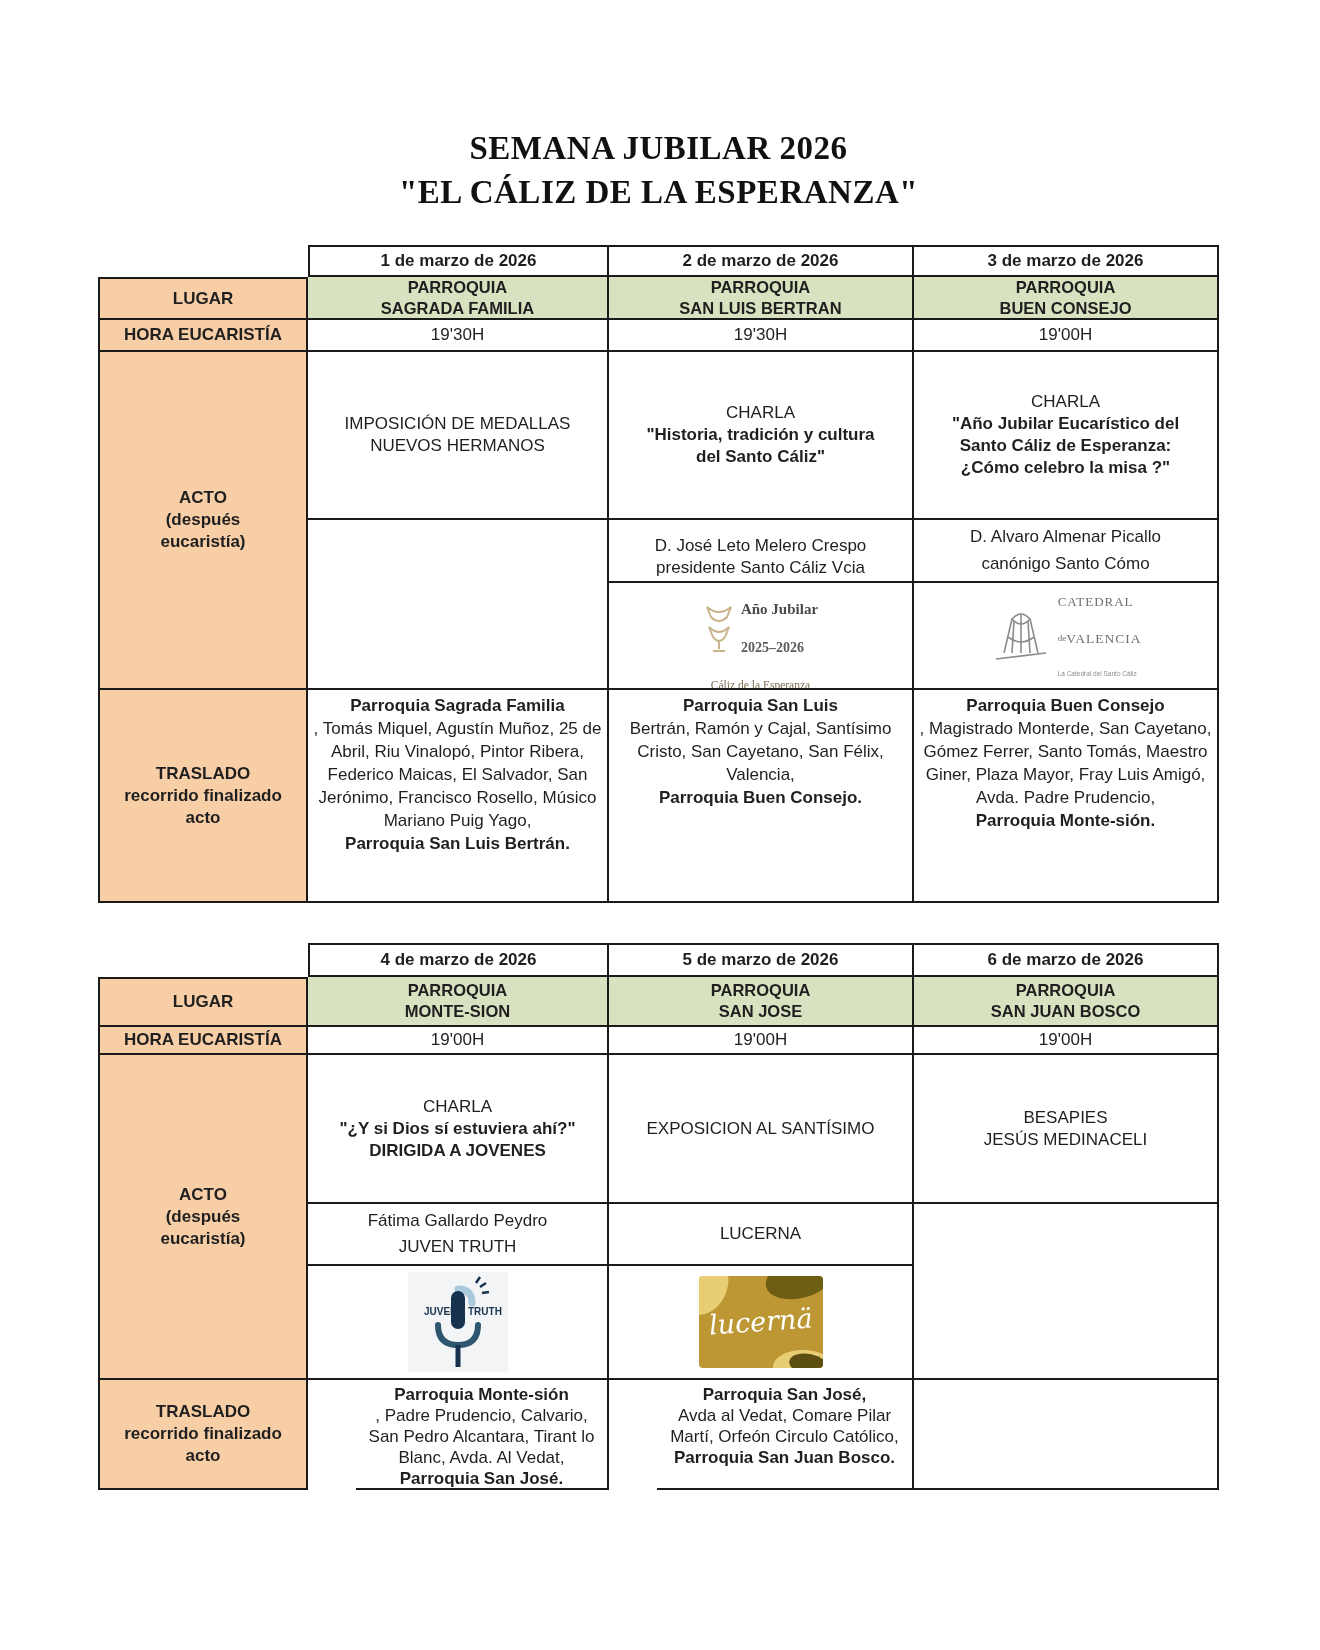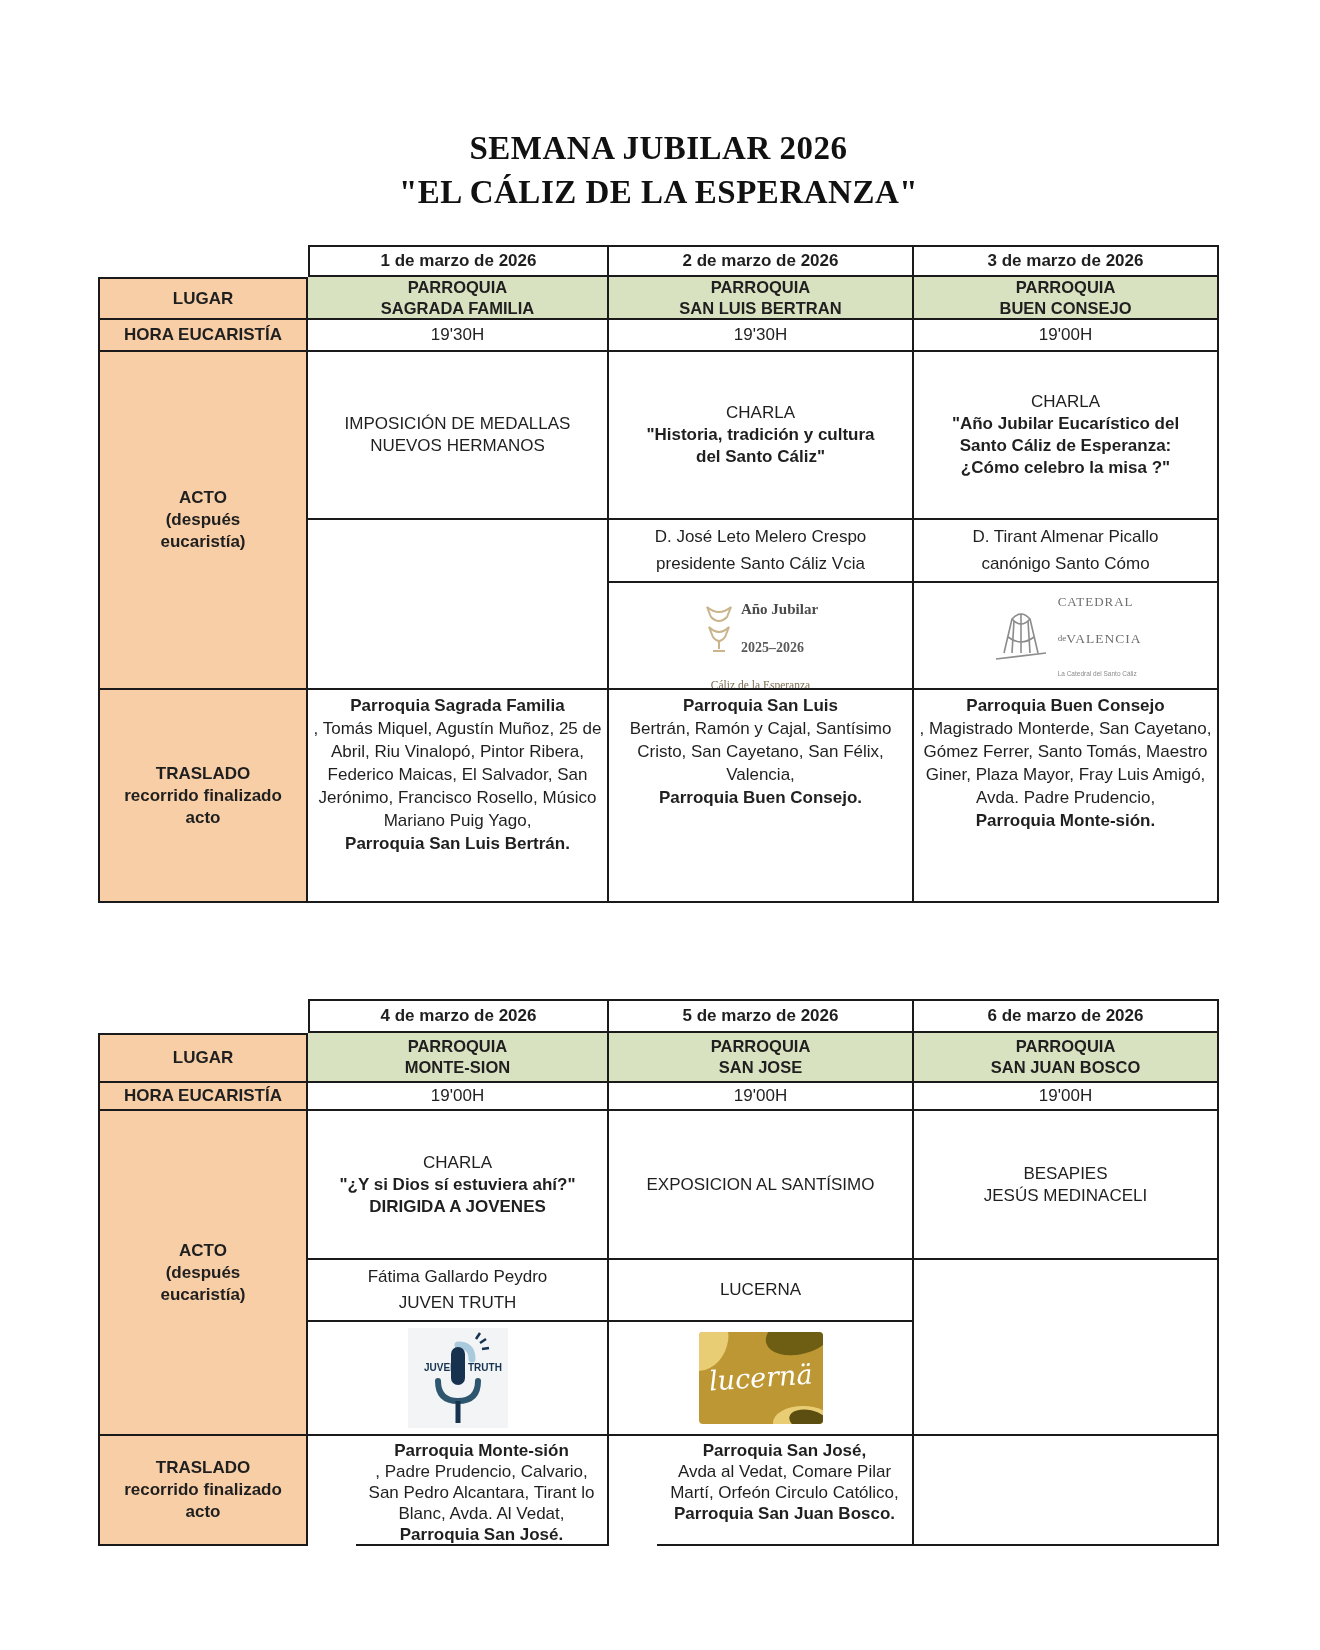--- a/index.html
+++ b/index.html
@@ -9,21 +9,21 @@
   
   #title{position:absolute;left:98px;top:126px;width:1121px;text-align:center;
          font-family:"Liberation Serif",serif;font-weight:bold;font-size:33px;
          line-height:44px;color:#111;letter-spacing:.5px;}
 
   
   .tbl{position:absolute;display:grid;}
   #t1{left:98px;top:245px;
       grid-template-columns:210px 301px 305px 305px;
       grid-template-rows:32px 43px 32px 168px 63px 107px 213px;}
-  #t2{left:98px;top:999px;
+  #t2{left:98px;top:943px;
       grid-template-columns:210px 301px 305px 305px;
       grid-template-rows:34px 50px 28px 149px 62px 114px 110px;}
 
   .c{border-right:2px solid #1a1a1a;border-bottom:2px solid #1a1a1a;
      display:flex;flex-direction:column;align-items:center;justify-content:center;
      text-align:center;padding:2px 6px;box-sizing:border-box;font-size:17px;
      line-height:22px;white-space:pre-line;overflow:hidden;}
   .bt{border-top:2px solid #1a1a1a;}
   .bl{border-left:2px solid #1a1a1a;}
   .lab{background:#F8CEA6;font-weight:bold;}
@@ -96,26 +96,26 @@
     <div class="c" style="grid-row:4;grid-column:2;"><span>IMPOSICIÓN DE MEDALLAS
 NUEVOS HERMANOS</span></div>
     <div class="c" style="grid-row:4;grid-column:3;"><span>CHARLA
 </span><span class="b">"Historia, tradición y cultura
 del Santo Cáliz"</span></div>
     <div class="c" style="grid-row:4;grid-column:4;"><span>CHARLA
 </span><span class="b">"Año Jubilar Eucarístico del
 Santo Cáliz de Esperanza:
 ¿Cómo celebro la misa ?"</span></div>
     <div class="c" style="grid-row:5/7;grid-column:2;"></div>
-    <div class="c speak" style="grid-row:5;grid-column:3;">
+    <div class="c speak" style="grid-row:5;grid-column:3;justify-content:flex-end;">
       <div>D. José Leto  Melero Crespo</div>
       <div>presidente Santo Cáliz Vcia</div>
     </div>
     <div class="c speak" style="grid-row:5;grid-column:4;">
-      <div>D. Tirant Almenar Picallo</div>
+      <div>D. Alvaro Almenar Picallo</div>
       <div>canónigo Santo Cómo</div>
     </div>
 
     <div class="c" style="grid-row:6;grid-column:3;">
       <div class="aj">
         <svg width="32" height="52" viewBox="0 0 32 52">
           <g fill="none" stroke="#C9B48C" stroke-width="2">
             <path d="M4 4 Q16 14 28 4 L24 14 Q20 18 16 18 Q12 18 8 14 Z"></path>
             <path d="M6 24 Q16 34 26 24 L22 34 Q19 38 16 38 Q13 38 10 34 Z"></path>
             <line x1="16" y1="38" x2="16" y2="46"></line>

